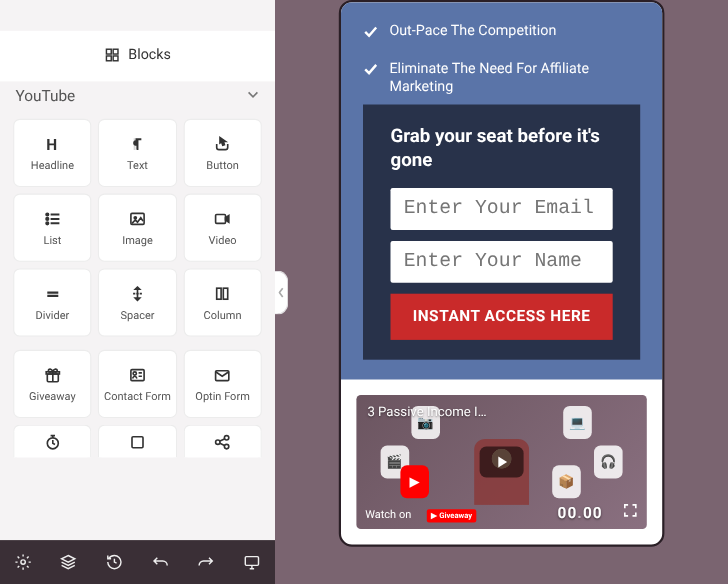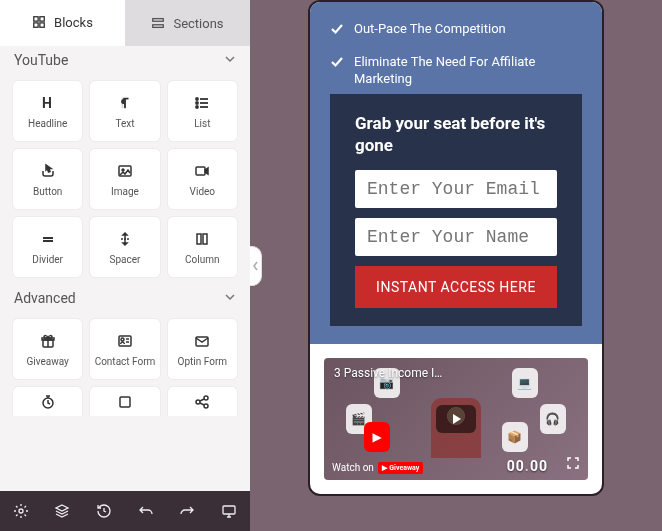--- a/index.html
+++ b/index.html
@@ -1,18 +1,18 @@
 <!DOCTYPE html>
 <html><head>
 <meta charset="utf-8">
 <style>
 * { box-sizing: border-box; margin: 0; padding: 0; font-family: -apple-system, BlinkMacSystemFont, "Segoe UI", Roboto, sans-serif; }
 body { width: 662px; height: 531px; overflow: hidden; background: #7a6470; display: flex; }
 .sidebar { width: 250px; height: 531px; background: #f5f3f4; display: flex; flex-direction: column; position: relative; }
-.tabs { display: flex; height: 46px; background: #f5f3f4; }
+.tabs { display: flex; height: 46px; background: #f5f3f4; margin-top: 28px; }
 .tab { flex: 1; display: flex; align-items: center; justify-content: center; gap: 8px; font-size: 13px; color: #555; cursor: pointer; }
 .tab.active { background: #fff; color: #333; border-bottom: 2px solid transparent; }
 .tab.inactive { background: #dedcde; }
 .tab-icon { width: 14px; height: 14px; }
 .search-wrap { padding: 10px 12px; }
 .search { width: 100%; height: 34px; border: 1px solid #e0dee0; border-radius: 6px; padding: 0 10px 0 32px; font-size: 13px; color: #888; background: #fff; }
 .search-box { position: relative; }
 .search-icon-pos { position: absolute; left: 10px; top: 50%; transform: translateY(-50%); color: #888; }
 .group-head { display: flex; justify-content: space-between; align-items: center; padding: 6px 14px; font-size: 14px; color: #555; cursor: pointer; }
 .chev { color: #777; }
@@ -27,54 +27,47 @@
 .canvas { flex: 1; padding: 0 24px; display: flex; flex-direction: column; align-items: center; }
 .preview { width: 296px; border: 2px solid #2a1f26; border-radius: 12px; overflow: hidden; background: #fff; }
 .hero { background: #5a74a8; padding: 18px 20px 18px 20px; }
 .bullets { list-style: none; }
 .bullets li { display: flex; gap: 10px; color: #fff; font-size: 13px; line-height: 1.35; margin-bottom: 12px; align-items: flex-start; }
 .bullets li:last-child { margin-bottom: 0; }
 .check { flex-shrink: 0; margin-top: 2px; }
 .form-card { background: #28324a; padding: 18px 25px; margin-top: 6px; }
 .form-title { color: #fff; font-size: 17px; font-weight: 700; margin-bottom: 14px; line-height: 1.3; }
 .form-card input { width: 100%; height: 38px; border: none; border-radius: 2px; padding: 0 12px; font-size: 18px; margin-bottom: 10px; color: #888; font-family: Liberation Mono, monospace; }
-.cta { width: 100%; height: 42px; background: #c92a2a; color: #fff; border: none; font-size: 14px; letter-spacing: 0.5px; cursor: pointer; font-weight: 400; }
+.cta { width: 100%; height: 42px; background: #c92a2a; color: #fff; border: none; font-size: 14px; letter-spacing: 0.5px; cursor: pointer; font-weight: 700; }
 .video-section { padding: 14px; }
 .video-thumb { position: relative; width: 100%; height: 122px; background: linear-gradient(135deg,#6b5560,#8a7080); border-radius: 4px; overflow: hidden; }
 .vt-title { position: absolute; top: 8px; left: 10px; color: #fff; font-size: 12px; text-shadow: 0 1px 2px rgba(0,0,0,.5); }
 .vt-play { position: absolute; top: 50%; left: 50%; transform: translate(-50%,-50%); width: 40px; height: 28px; background: rgba(0,0,0,.55); border-radius: 6px; display: flex; align-items: center; justify-content: center; }
 .vt-play svg { fill: #fff; }
-.vt-bottom { position: absolute; bottom: 6px; left: 8px; display: flex; align-items: center; gap: 4px; color: #fff; font-size: 10px; }
+.vt-bottom { position: absolute; bottom: 6px; left: 8px; display: flex; align-items: center; gap: 14px; color: #fff; font-size: 10px; }
 .yt-badge { background: #ff0000; color: #fff; font-size: 7px; font-weight: 700; padding: 2px 4px; border-radius: 2px; display: inline-flex; align-items: center; gap: 2px; }
 .vt-time { position: absolute; bottom: 6px; right: 40px; color: #fff; font-size: 14px; font-weight: 700; text-shadow: 0 1px 2px rgba(0,0,0,.6); letter-spacing: 1px; }
 .vt-fs { position: absolute; bottom: 6px; right: 8px; color: #fff; }
 .vt-person { position: absolute; top: 40px; left: 50%; transform: translateX(-50%); width: 50px; height: 60px; background: radial-gradient(circle at 50% 30%, #d4a080 0 18%, transparent 19%), linear-gradient(#8a3a3a,#8a3a3a); border-radius: 10px 10px 0 0; opacity: .85; }
 .vt-icon-float { position: absolute; width: 26px; height: 30px; background: rgba(255,255,255,.85); border-radius: 6px; display:flex;align-items:center;justify-content:center; font-size:12px; }
 </style>
 </head>
 <body>
 
 <div class="sidebar">
   <div class="tabs">
     <div class="tab active">
       <svg class="tab-icon" viewBox="0 0 16 16" fill="none" stroke="currentColor" stroke-width="1.5">
           <rect x="2" y="2" width="5" height="5"></rect>
           <rect x="9" y="2" width="5" height="5"></rect>
           <rect x="2" y="9" width="5" height="5"></rect>
           <rect x="9" y="9" width="5" height="5"></rect>
         </svg>
       <span>Blocks</span>
     </div>
-    <div class="tab inactive">
-      <svg class="tab-icon" viewBox="0 0 16 16" fill="none" stroke="currentColor" stroke-width="1.5">
-          <rect x="2" y="3" width="12" height="3"></rect>
-          <rect x="2" y="10" width="12" height="3"></rect>
-        </svg>
-      <span>Sections</span>
-    </div>
   </div>
 
 
   <div class="scroll-area">
     <div class="group-head">
       <span>YouTube</span>
       <span class="chev"><svg width="12" height="12" viewBox="0 0 12 12" fill="none" stroke="currentColor" stroke-width="1.5">
             <polyline points="2,4 6,8 10,4"></polyline>
           </svg></span>
     </div>
@@ -89,46 +82,46 @@
         </div>
       <div class="block">
           <div class="block-icon">
             <svg width="14" height="14" viewBox="0 0 16 16" fill="currentColor">
               <path d="M6 2h6v2H9v10H7V4H6z"></path>
               <path d="M4 2h3v2H6v10H4z" opacity=".2"></path>
               <text x="3" y="13" font-size="13" font-family="serif">¶</text>
             </svg>
           </div>
           <div class="block-label">Text</div>
+        </div>
+      <div class="block">
+          <div class="block-icon">
+            <svg width="16" height="16" viewBox="0 0 16 16" fill="none" stroke="currentColor" stroke-width="1.5">
+              <path d="M6 2v5l1.5-1 1 3 1.5-.5-1-3H11z" fill="currentColor"></path>
+              <path d="M3 8v3a2 2 0 002 2h6a2 2 0 002-2V8"></path>
+            </svg>
+          </div>
+          <div class="block-label">Button</div>
         </div>
       <div class="block">
           <div class="block-icon">
             <svg width="16" height="16" viewBox="0 0 16 16" fill="none" stroke="currentColor" stroke-width="1.8">
               <circle cx="3" cy="4" r="1" fill="currentColor"></circle>
               <line x1="6" y1="4" x2="14" y2="4"></line>
               <circle cx="3" cy="8" r="1" fill="currentColor"></circle>
               <line x1="6" y1="8" x2="14" y2="8"></line>
               <circle cx="3" cy="12" r="1" fill="currentColor"></circle>
               <line x1="6" y1="12" x2="14" y2="12"></line>
             </svg>
           </div>
           <div class="block-label">List</div>
         </div>
       <div class="block">
           <div class="block-icon">
             <svg width="16" height="16" viewBox="0 0 16 16" fill="none" stroke="currentColor" stroke-width="1.5">
-              <path d="M6 2v5l1.5-1 1 3 1.5-.5-1-3H11z" fill="currentColor"></path>
-              <path d="M3 8v3a2 2 0 002 2h6a2 2 0 002-2V8"></path>
-            </svg>
-          </div>
-          <div class="block-label">Button</div>
-        </div>
-      <div class="block">
-          <div class="block-icon">
-            <svg width="16" height="16" viewBox="0 0 16 16" fill="none" stroke="currentColor" stroke-width="1.5">
               <rect x="2" y="3" width="12" height="10" rx="1"></rect>
               <circle cx="6" cy="7" r="1" fill="currentColor"></circle>
               <path d="M3 12l3-3 2 2 3-4 2 3"></path>
             </svg>
           </div>
           <div class="block-label">Image</div>
         </div>
       <div class="block">
           <div class="block-icon">
             <svg width="16" height="16" viewBox="0 0 16 16" fill="none" stroke="currentColor" stroke-width="1.5">
@@ -161,26 +154,20 @@
           <div class="block-icon">
             <svg width="16" height="16" viewBox="0 0 16 16" fill="none" stroke="currentColor" stroke-width="1.5">
               <rect x="3" y="3" width="4" height="10"></rect>
               <rect x="9" y="3" width="4" height="10"></rect>
             </svg>
           </div>
           <div class="block-label">Column</div>
         </div>
     </div>
 
-    <div class="group-head">
-      <span>Advanced</span>
-      <span class="chev"><svg width="12" height="12" viewBox="0 0 12 12" fill="none" stroke="currentColor" stroke-width="1.5">
-            <polyline points="2,4 6,8 10,4"></polyline>
-          </svg></span>
-    </div>
     <div class="block-grid">
       <div class="block">
           <div class="block-icon">
             <svg width="16" height="16" viewBox="0 0 16 16" fill="none" stroke="currentColor" stroke-width="1.5">
               <rect x="3" y="7" width="10" height="7" rx="1"></rect>
               <rect x="2" y="5" width="12" height="2"></rect>
               <path d="M8 5V14M8 5c-1-3-4-3-4-1s2 1 4 1zm0 0c1-3 4-3 4-1s-2 1-4 1z"></path>
             </svg>
           </div>
           <div class="block-label">Giveaway</div>

